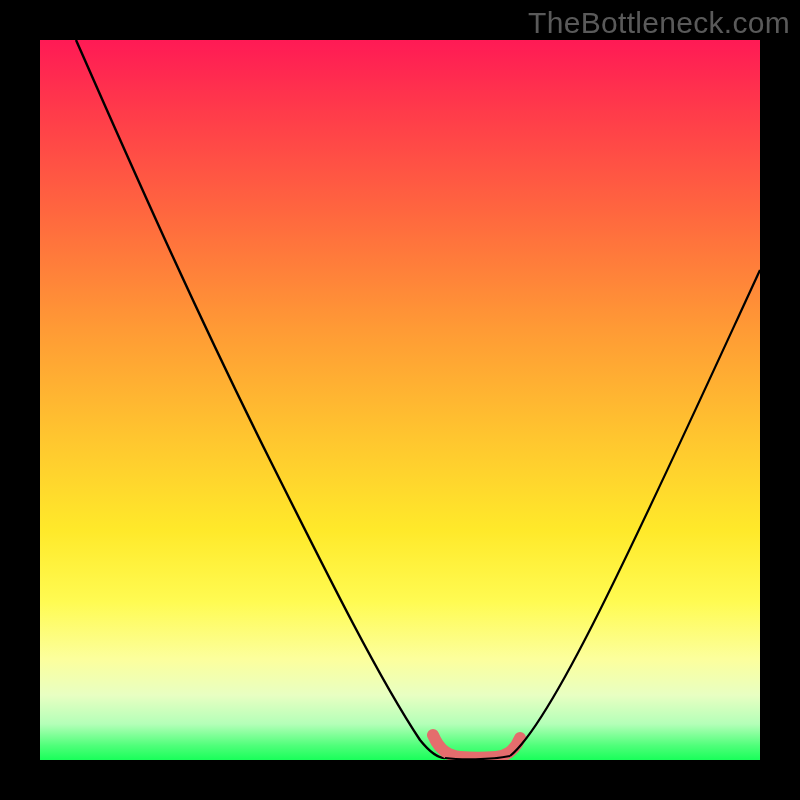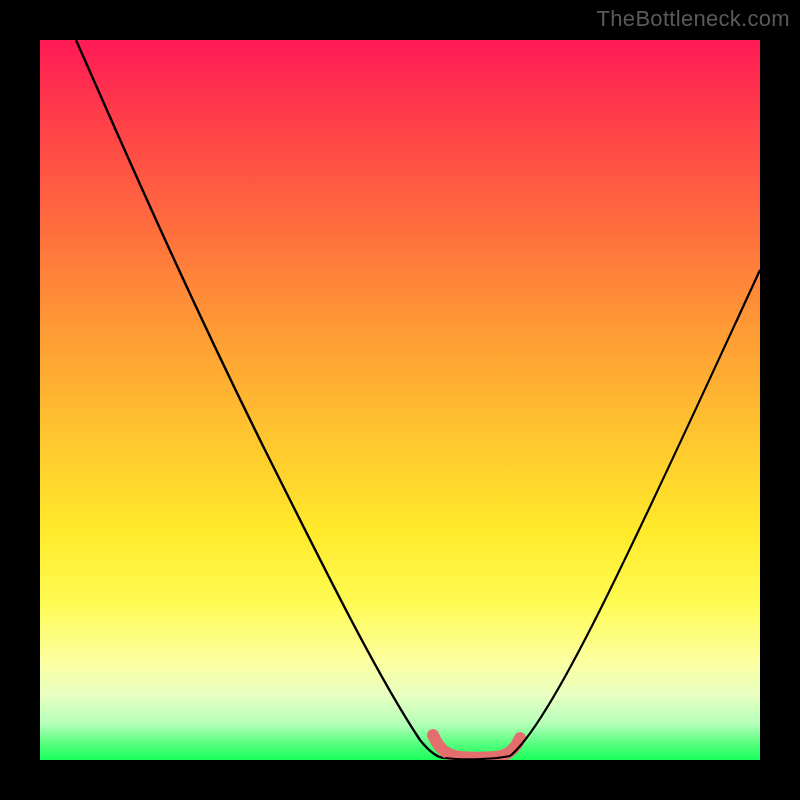--- a/index.html
+++ b/index.html
@@ -55,21 +55,21 @@
     left: 0;
     top: 0;
     width: 720px;
     height: 720px;
   }
   .watermark {
     position: absolute;
     top: 6px;
     right: 10px;
     color: #5a5a5a;
-    font-size: 22px;
+    font-size: 30px;
     letter-spacing: 0.3px;
     font-weight: 400;
     user-select: none;
     text-align: center;
   }
 </style>
 </head>
 <body>
 
 <div class="frame">

